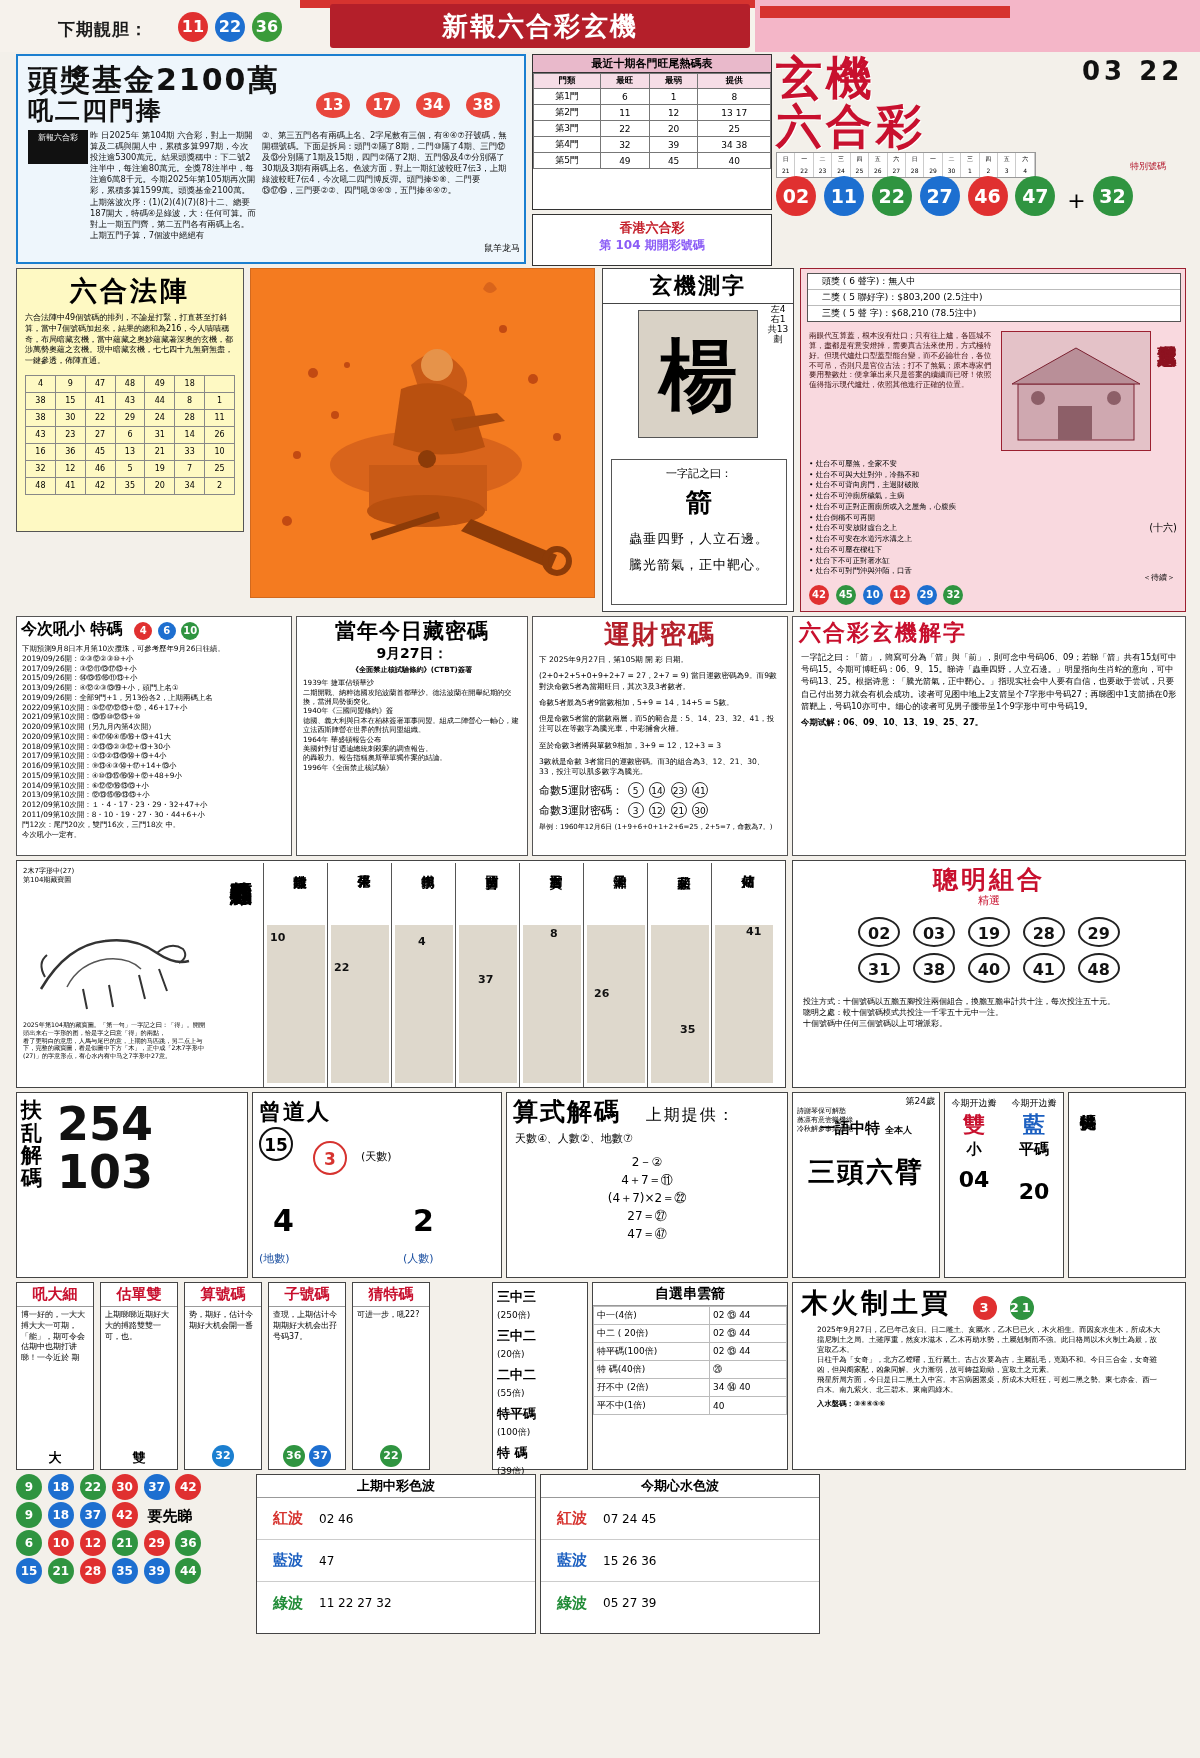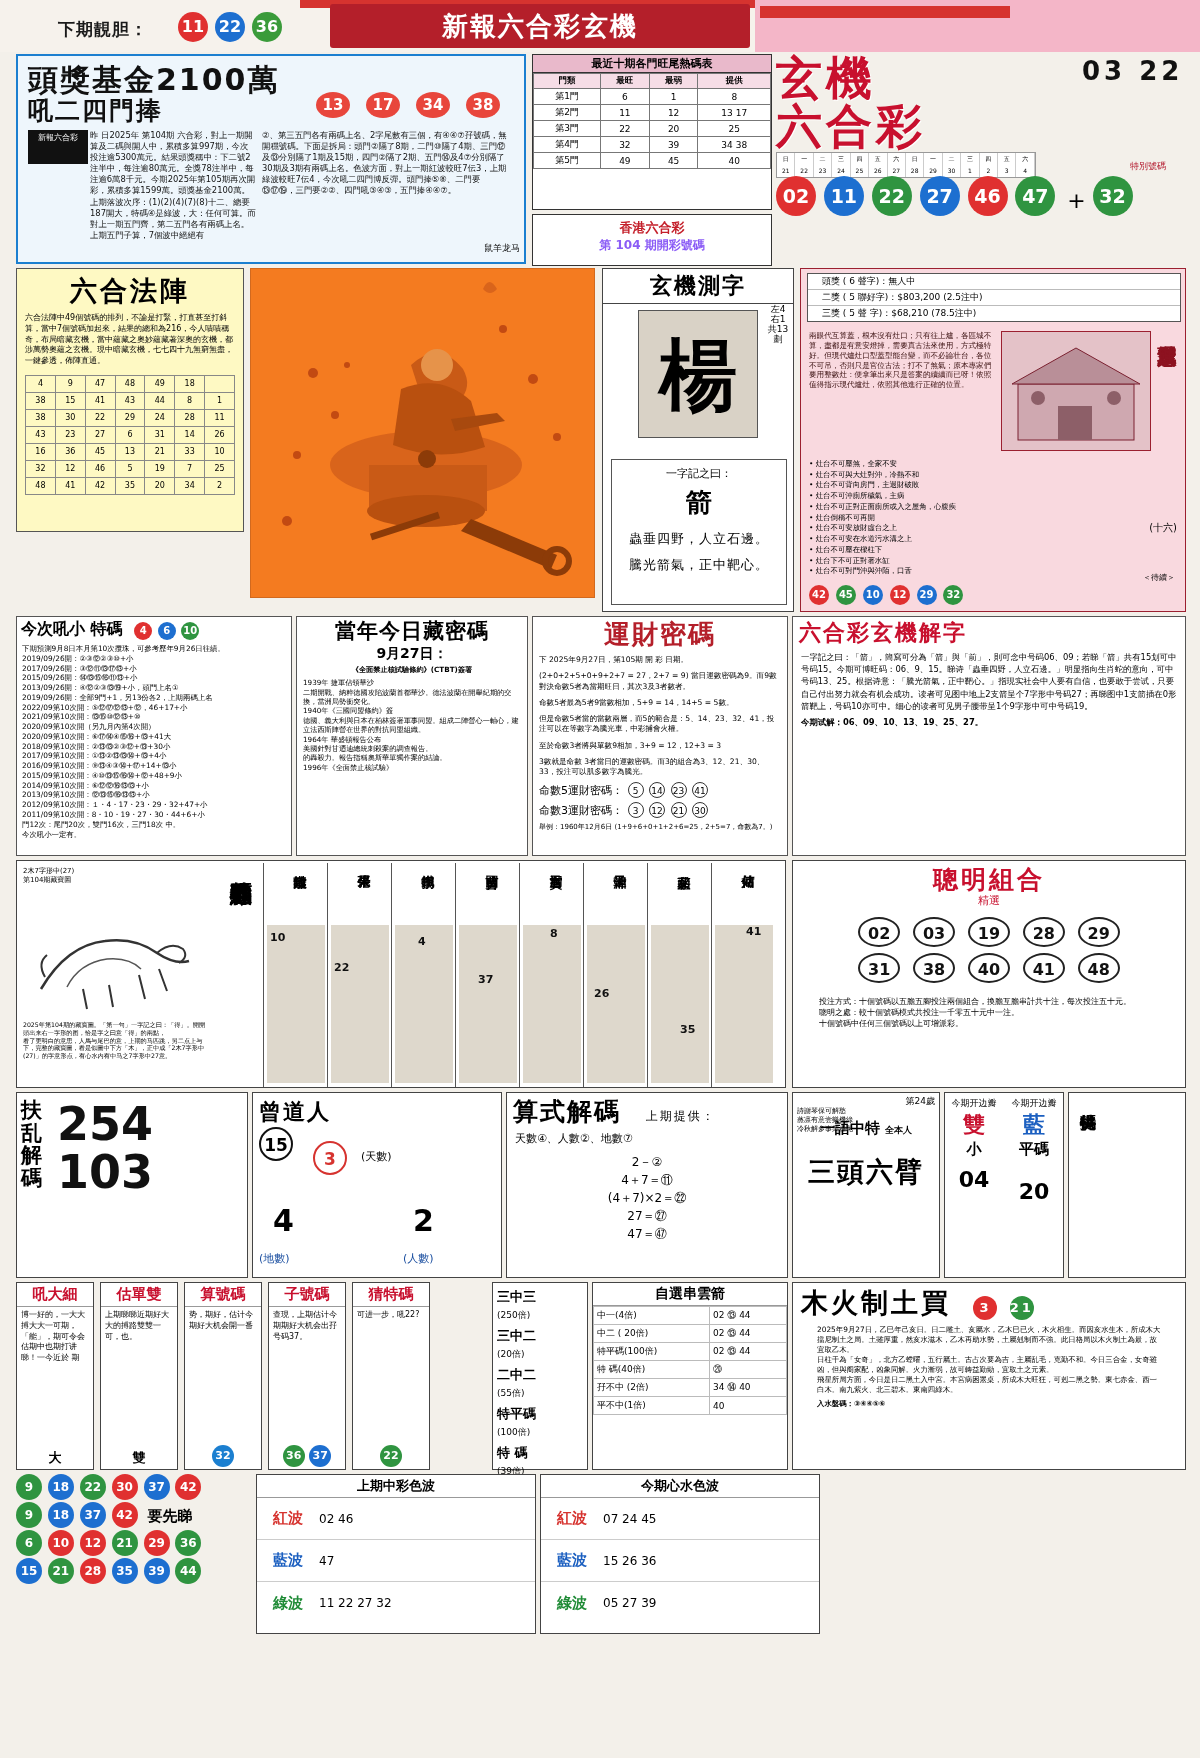--- a/index.html
+++ b/index.html
@@ -142,21 +142,21 @@
   #horse .txt { position:absolute; left:2px; top:2px; font-size:7px; line-height:1.25; width:188px;}
   #horse .ink { position:absolute; left:10px; top:38px; width:172px; height:110px; }
 
   
   #smart { left:792px; top:860px; width:394px; height:228px; background:#fff; border:1px solid #444;}
   #smart .h { font-size:25px; font-weight:bold; color:#c8102e; text-align:center; letter-spacing:3px; padding-top:2px;}
   #smart .sub { font-size:11px; color:#c8102e; text-align:center; margin-top:-3px;}
   #smart .nums { margin:6px 14px; }
   .sball { width:42px; height:30px; line-height:30px; border-radius:50%; border:2px solid #222; background:#fff;
      display:inline-block; text-align:center; font-size:16px; font-weight:bold; margin:3px 5px; color:#111;}
-  #smart .p { font-size:8px; line-height:1.4; padding:4px 26px;}
+  #smart .p { font-size:8px; line-height:1.4; padding:4px 10px;}
 
   
   #fuluan { left:16px; top:1092px; width:232px; height:186px; background:#fff; border:1px solid #444;}
   #fuluan .v { position:absolute; left:4px; top:6px; width:30px; font-size:21px; font-weight:bold; line-height:1.08;}
   #fuluan .big1 { position:absolute; left:40px; top:4px; font-size:46px; font-weight:bold; color:#111; }
   #fuluan .big2 { position:absolute; left:40px; top:52px; font-size:46px; font-weight:bold; color:#111; }
 
   #zengdao { left:252px; top:1092px; width:250px; height:186px; background:#fff; border:1px solid #444;}
   #zengdao .t { position:absolute; left:6px; top:4px; font-size:22px; font-weight:bold; letter-spacing:2px;}
   .circnum { display:inline-block; border:2px solid #111; border-radius:50%; width:34px; height:34px; line-height:32px;
@@ -688,21 +688,21 @@
     <div class="tian" style="left:108px;top:56px">(天數)</div>
     <div class="n2">4</div>
     <div class="n3">2</div>
     <div class="lb1">(地數)</div>
     <div class="lb2">(人數)</div>
   </div>
 
   <div class="abs" id="suanshi">
     <div class="h">
       <span>算式解碼</span>
-      <span style="font-size:12px;font-weight:normal;margin-left:14px">上期提供：</span>
+      <span style="font-size:16px;font-weight:normal;margin-left:14px">上期提供：</span>
     </div>
     <div class="p">天數④、人數②、地數⑦</div>
     <div class="math">
       <div>2－②</div>
       <div>4＋7＝⑪</div>
       <div>(4＋7)×2＝㉒</div>
       <div>27＝㉗</div>
       <div>47＝㊼</div>
     </div>
   </div>

